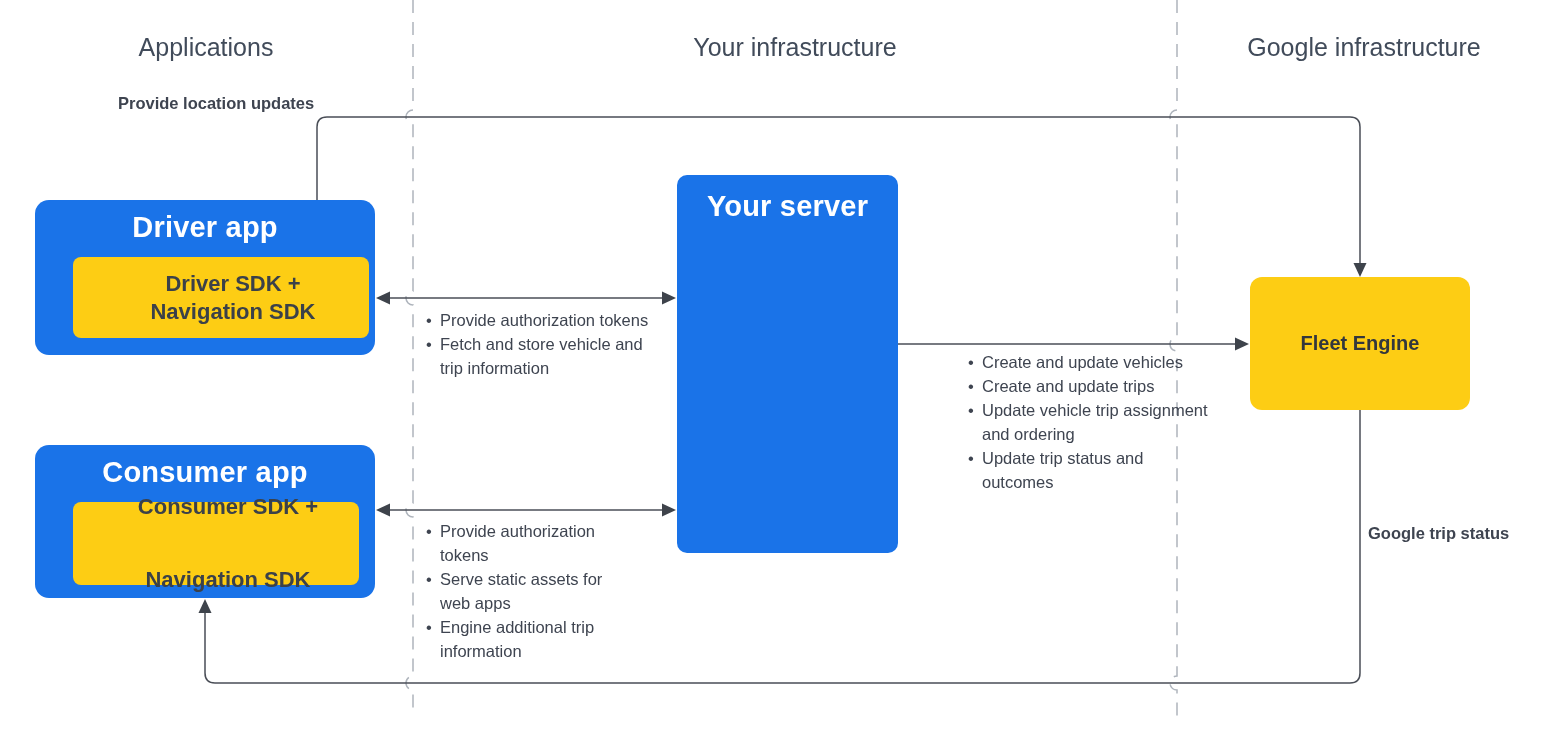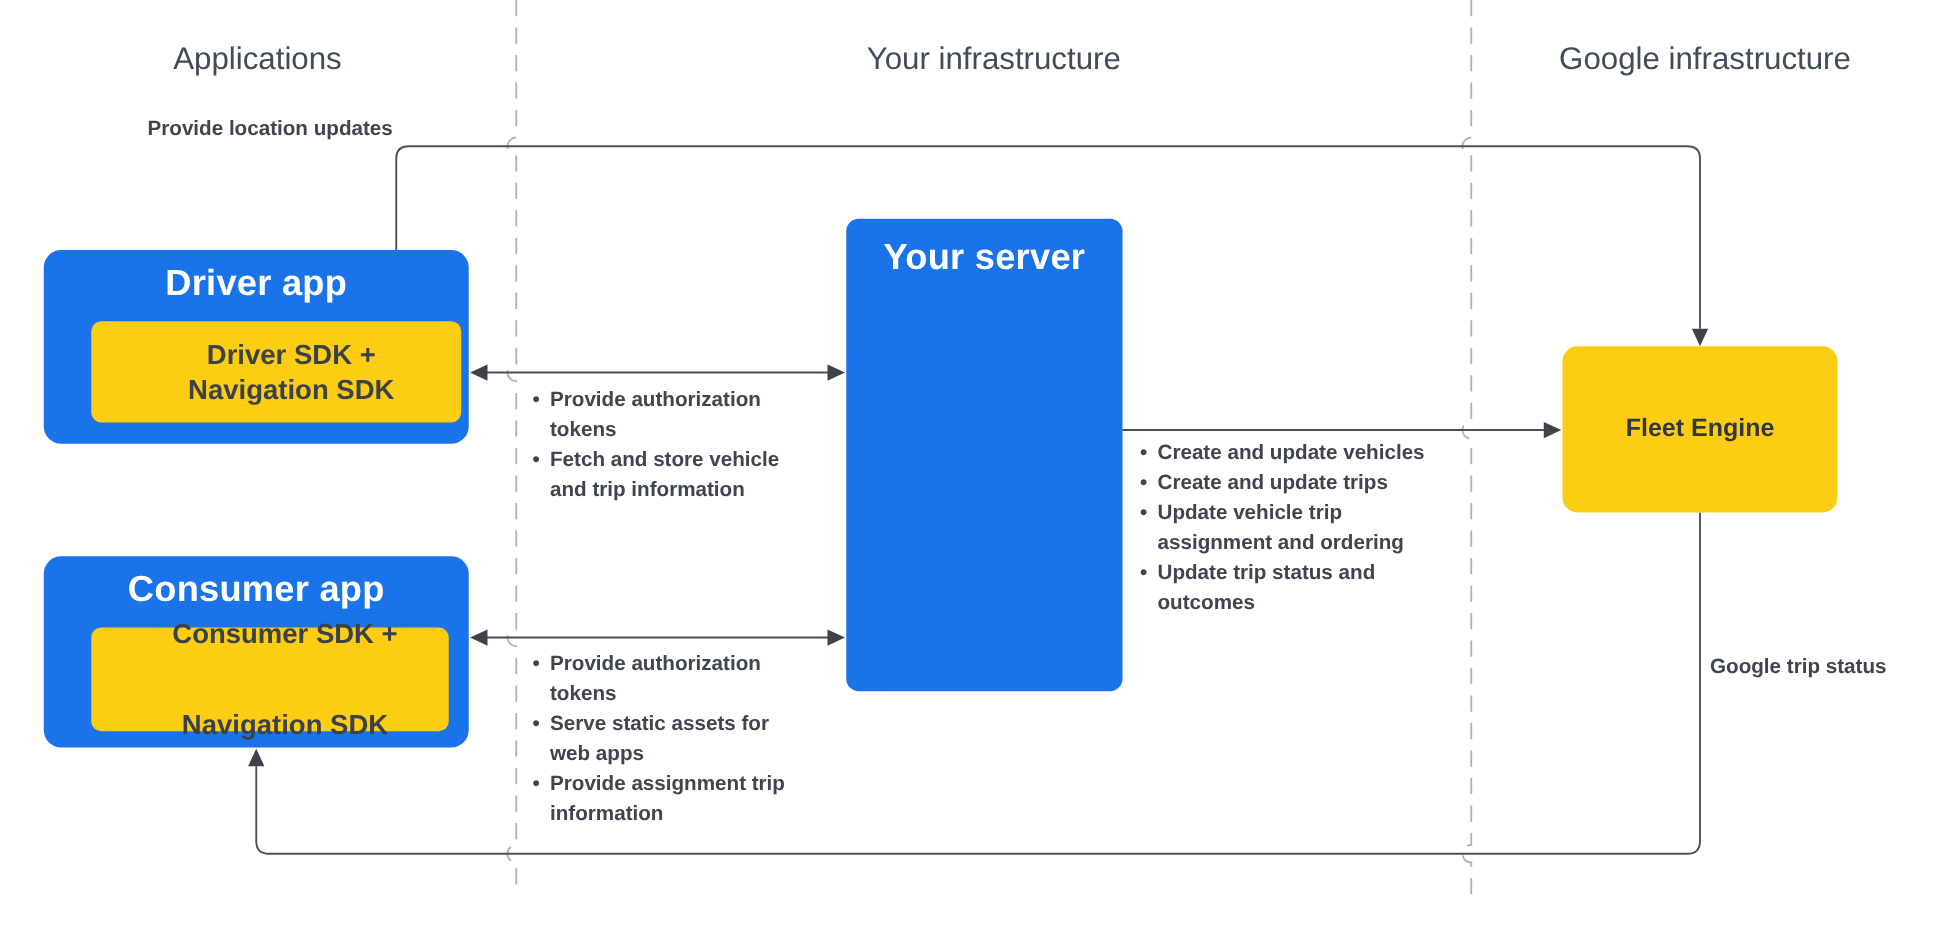--- a/index.html
+++ b/index.html
@@ -38,27 +38,27 @@
     background:#fdcd14;border-radius:12px;display:flex;align-items:center;justify-content:center;
     font-weight:bold;font-size:20px;color:#33373d;
   }
   .flow-label{
     position:absolute;font-weight:bold;font-size:16.5px;color:#3e4450;white-space:nowrap;
   }
   .lbl-location{left:118px;top:94px;text-align:right;}
   .lbl-trip-status{left:1368px;top:524px;}
   ul.bullets{
     position:absolute;margin:0;padding:0;list-style:none;
-    font-weight:bold;font-size:16.5px;color:#3e4450;line-height:24px;
+    font-weight:normal;font-size:16.5px;color:#3e4450;line-height:24px;
   }
   ul.bullets li{position:relative;padding-left:16px;}
   ul.bullets li::before{content:"\2022";position:absolute;left:2px;}
   .list-driver{left:424px;top:308px;width:228px;}
   .list-consumer{left:424px;top:519px;width:212px;}
-  .list-fleet{left:910px;top:350px;width:252px;}
+  .list-fleet{left:966px;top:350px;width:252px;}
 </style>
 </head>
 <body>
 
 <svg class="wires" viewBox="0 0 1559 742">
 
   <path d="M413 0 L413 110 A7 7 0 0 0 413 124 L413 291 A7 7 0 0 0 413 305 L413 503 A7 7 0 0 0 413 517 L413 676 A7 7 0 0 0 413 690 L413 716" fill="none" stroke="#aeb4bc" stroke-width="1.5" stroke-dasharray="13 9"></path>
   <path d="M1177 0 L1177 110 A7 7 0 0 0 1177 124 L1177 337 A7 7 0 0 0 1177 351 L1177 676 A7 7 0 0 0 1177 690 L1177 716" fill="none" stroke="#aeb4bc" stroke-width="1.5" stroke-dasharray="13 9"></path>
 
   <path d="M317 257 L317 127 Q317 117 327 117 L1350 117 Q1360 117 1360 127 L1360 263" fill="none" stroke="#4a4e57" stroke-width="1.5"></path>
@@ -111,21 +111,21 @@
 </div>
 
 <ul class="bullets list-driver">
   <li>Provide authorization tokens</li>
   <li>Fetch and store vehicle and trip information</li>
 </ul>
 
 <ul class="bullets list-consumer">
   <li>Provide authorization tokens</li>
   <li>Serve static assets for web apps</li>
-  <li>Provide assignment trip information</li>
+  <li>Engine additional trip information</li>
 </ul>
 
 <ul class="bullets list-fleet">
   <li>Create and update vehicles</li>
   <li>Create and update trips</li>
   <li>Update vehicle trip assignment and ordering</li>
   <li>Update trip status and outcomes</li>
 </ul>
 
 </body></html>

